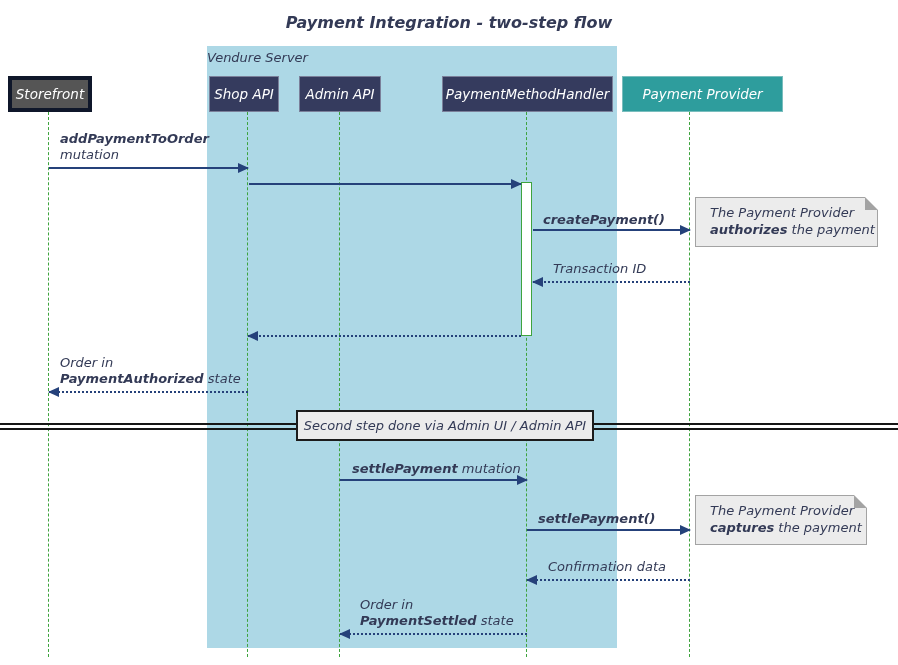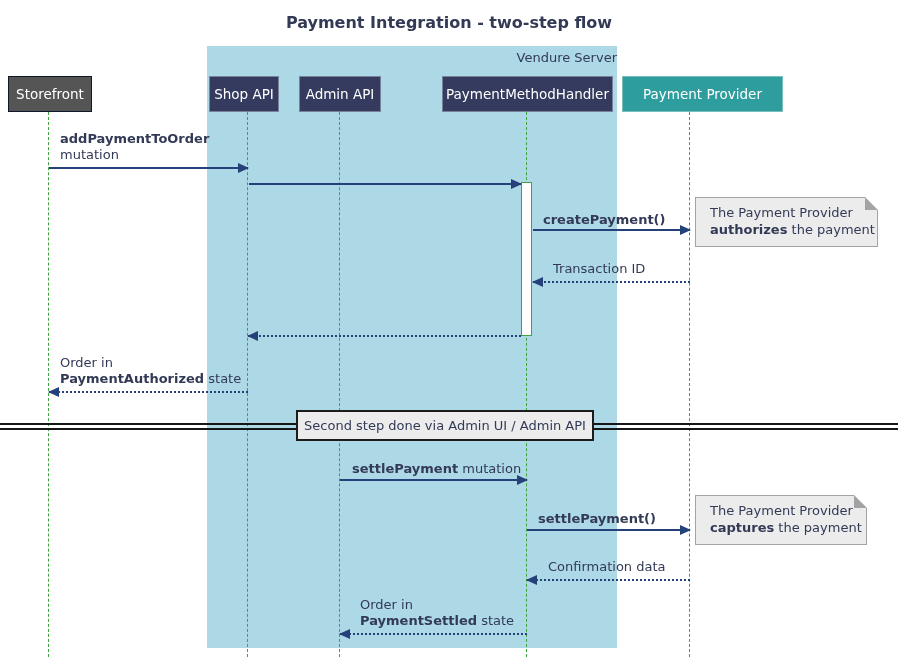--- a/index.html
+++ b/index.html
@@ -10,35 +10,35 @@
     --navy:#353B5E;
     --teal:#2E9D9D;
     --gray:#555555;
     --note-bg:#ECECEC;
     --note-border:#A3A3A3;
     --divider:#161616;
   }
   html,body{margin:0;padding:0;background:#fff;}
   .stage{
     position:relative;width:898px;height:665px;background:#fff;overflow:hidden;
-    font-family:"DejaVu Sans","Liberation Sans",sans-serif;color:var(--text);
+    font-family:"DejaVu Sans","Liberation Sans",sans-serif;color:var(--text);font-style:italic;
   }
   .title{
     position:absolute;left:0;top:13px;width:898px;text-align:center;
     font-size:16px;font-weight:bold;color:var(--text);
   }
   .server-box{position:absolute;left:207px;top:46px;width:410px;height:602px;background:var(--blue);}
-  .server-label{position:absolute;left:0;top:4px;width:100%;text-align:right;font-size:13px;color:var(--text);}
+  .server-label{position:absolute;left:0;top:4px;width:100%;text-align:left;font-size:13px;color:var(--text);}
   .lifeline{position:absolute;width:0;border-left:1.5px dashed var(--green);top:112px;height:545px;}
   .pbox{
     position:absolute;top:76px;height:36px;display:flex;align-items:center;justify-content:center;
     color:#fff;font-size:13.5px;box-sizing:border-box;
   }
   .pbox.navy{background:var(--navy);border:1px solid #7b809a;}
-  .pbox.gray{background:var(--gray);border:1px solid #0f172a;justify-content:center;}
+  .pbox.gray{background:var(--gray);border:4px solid #0f172a;justify-content:center;}
   .pbox.teal{background:var(--teal);border:1px solid #79bdbd;}
   .activation{position:absolute;left:521px;top:182px;width:11px;height:154px;background:#fff;border:1.5px solid var(--green);box-sizing:border-box;}
   .arrow{position:absolute;height:0;border-top:2px solid var(--arrow);}
   .arrow.dotted{border-top-style:dotted;}
   .arrow::after{content:"";position:absolute;width:0;height:0;top:-6px;border-top:5px solid transparent;border-bottom:5px solid transparent;}
   .arrow.right::after{right:-1px;border-left:11px solid var(--arrow);}
   .arrow.left::after{left:-1px;border-right:11px solid var(--arrow);}
   .msg{position:absolute;font-size:13px;line-height:16px;color:var(--text);white-space:nowrap;}
   .msg b{font-weight:bold;}
   .divider-line{position:absolute;left:0;top:423px;width:898px;height:3px;border-top:2px solid var(--divider);border-bottom:2px solid var(--divider);}

